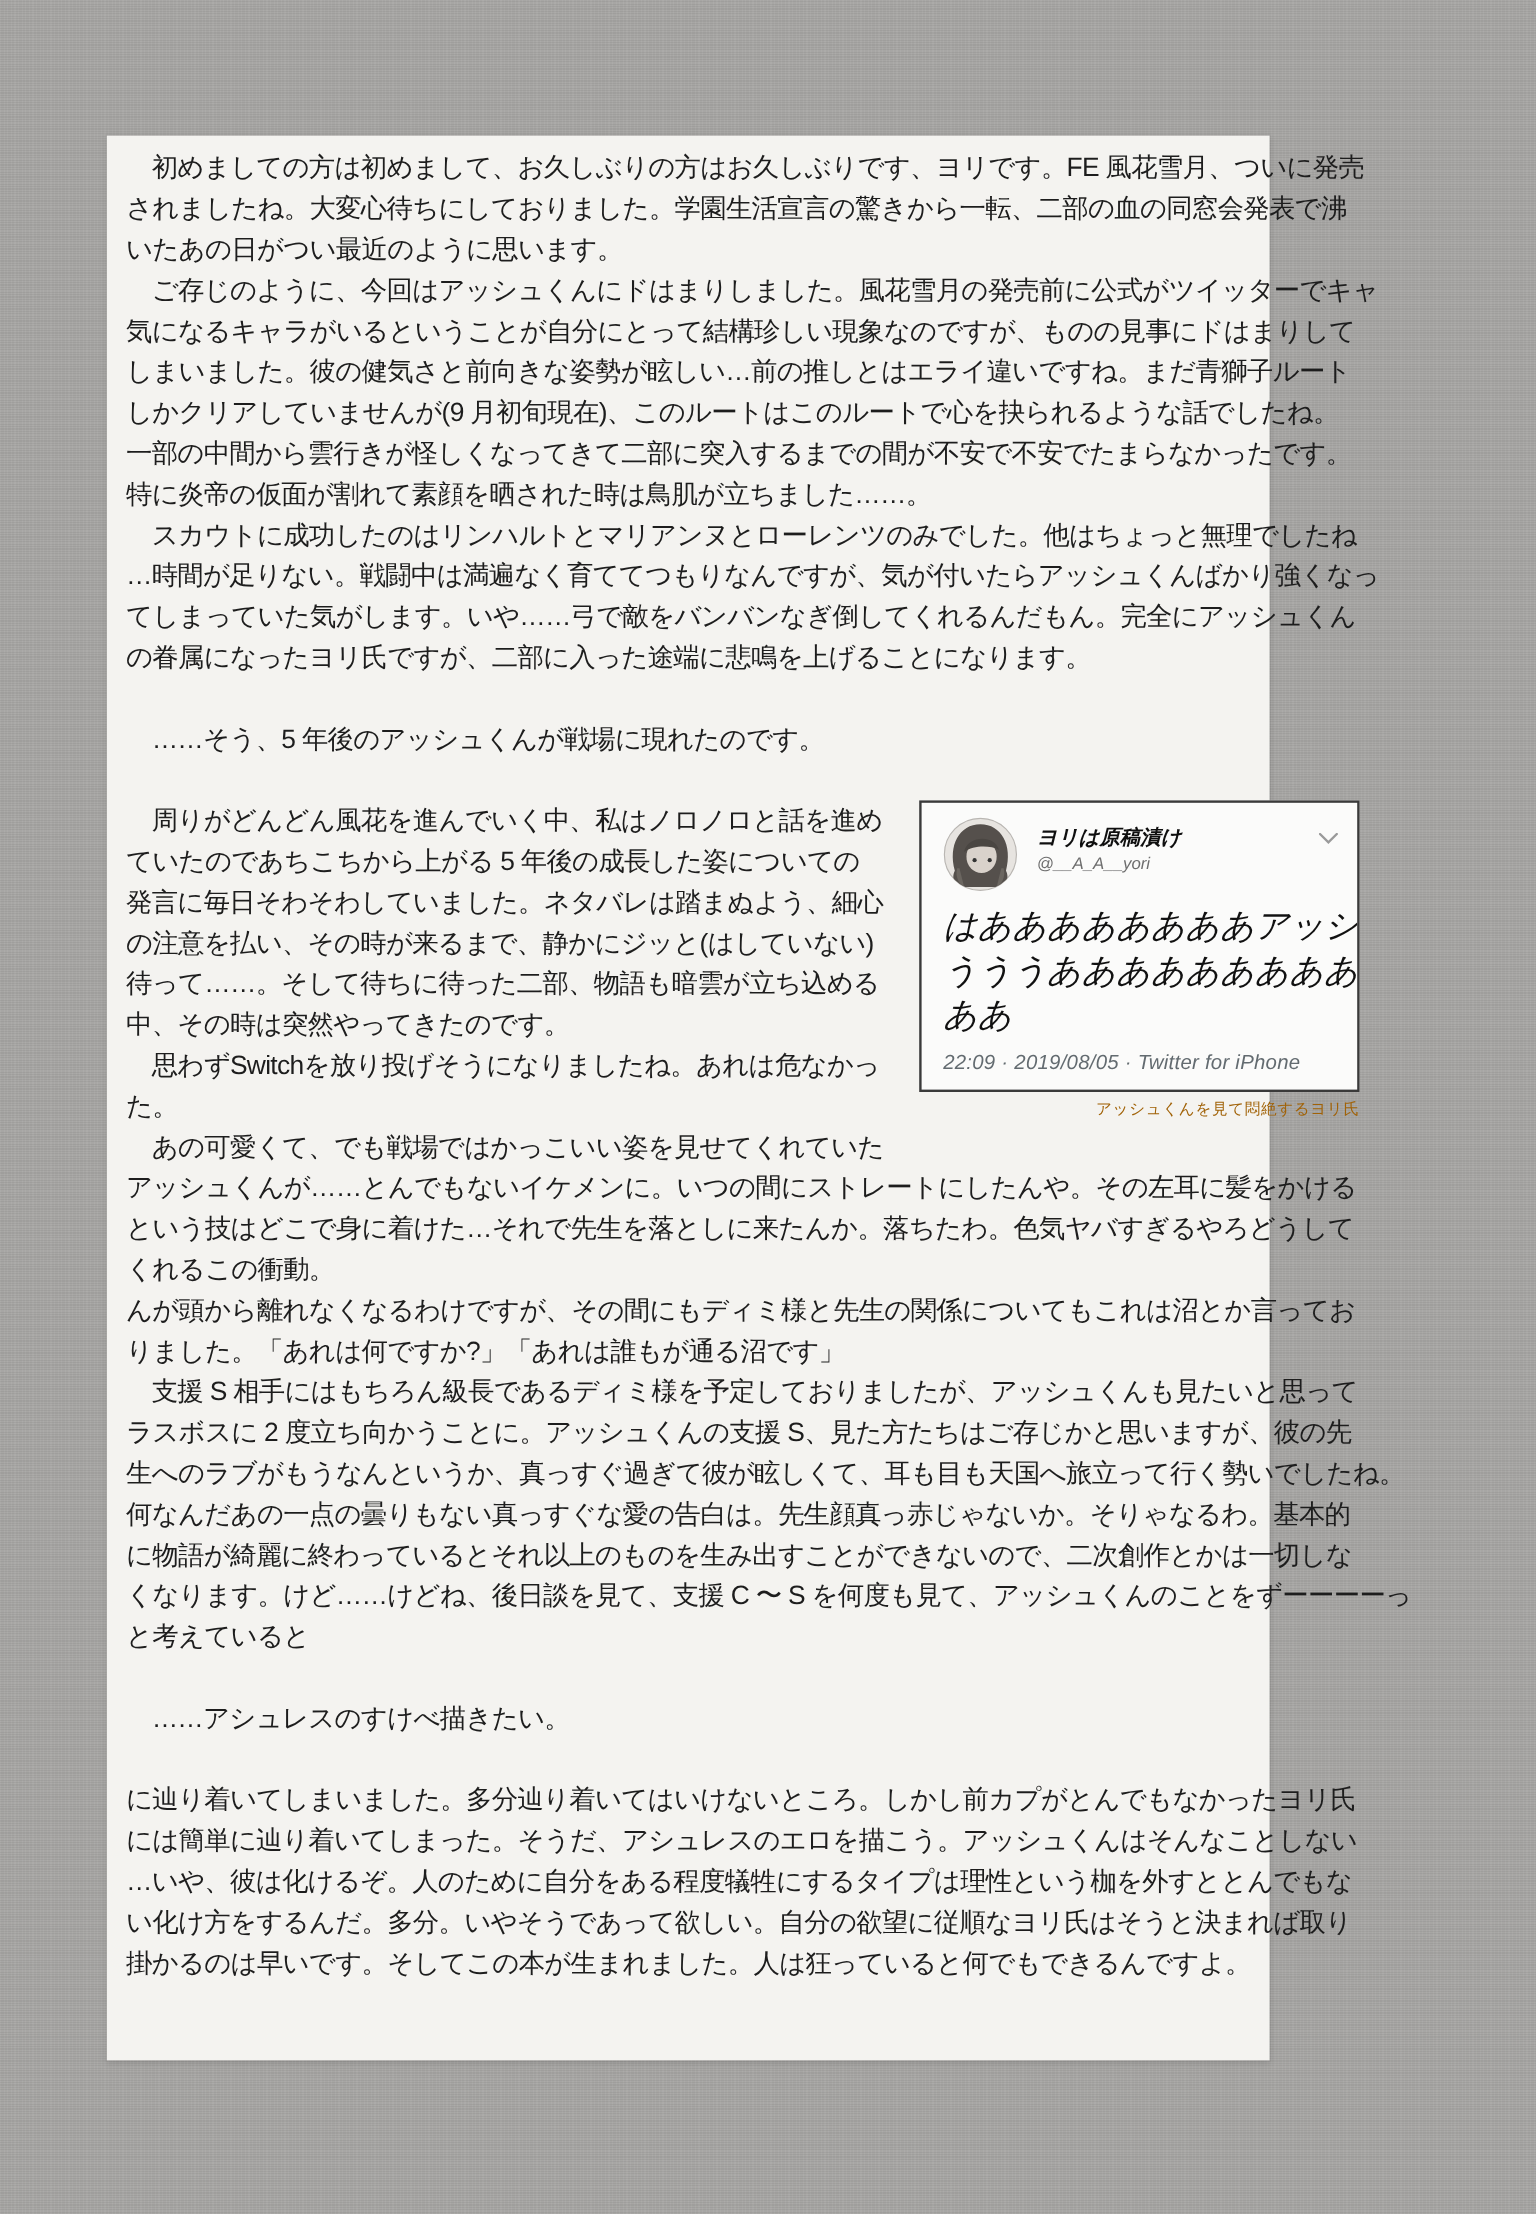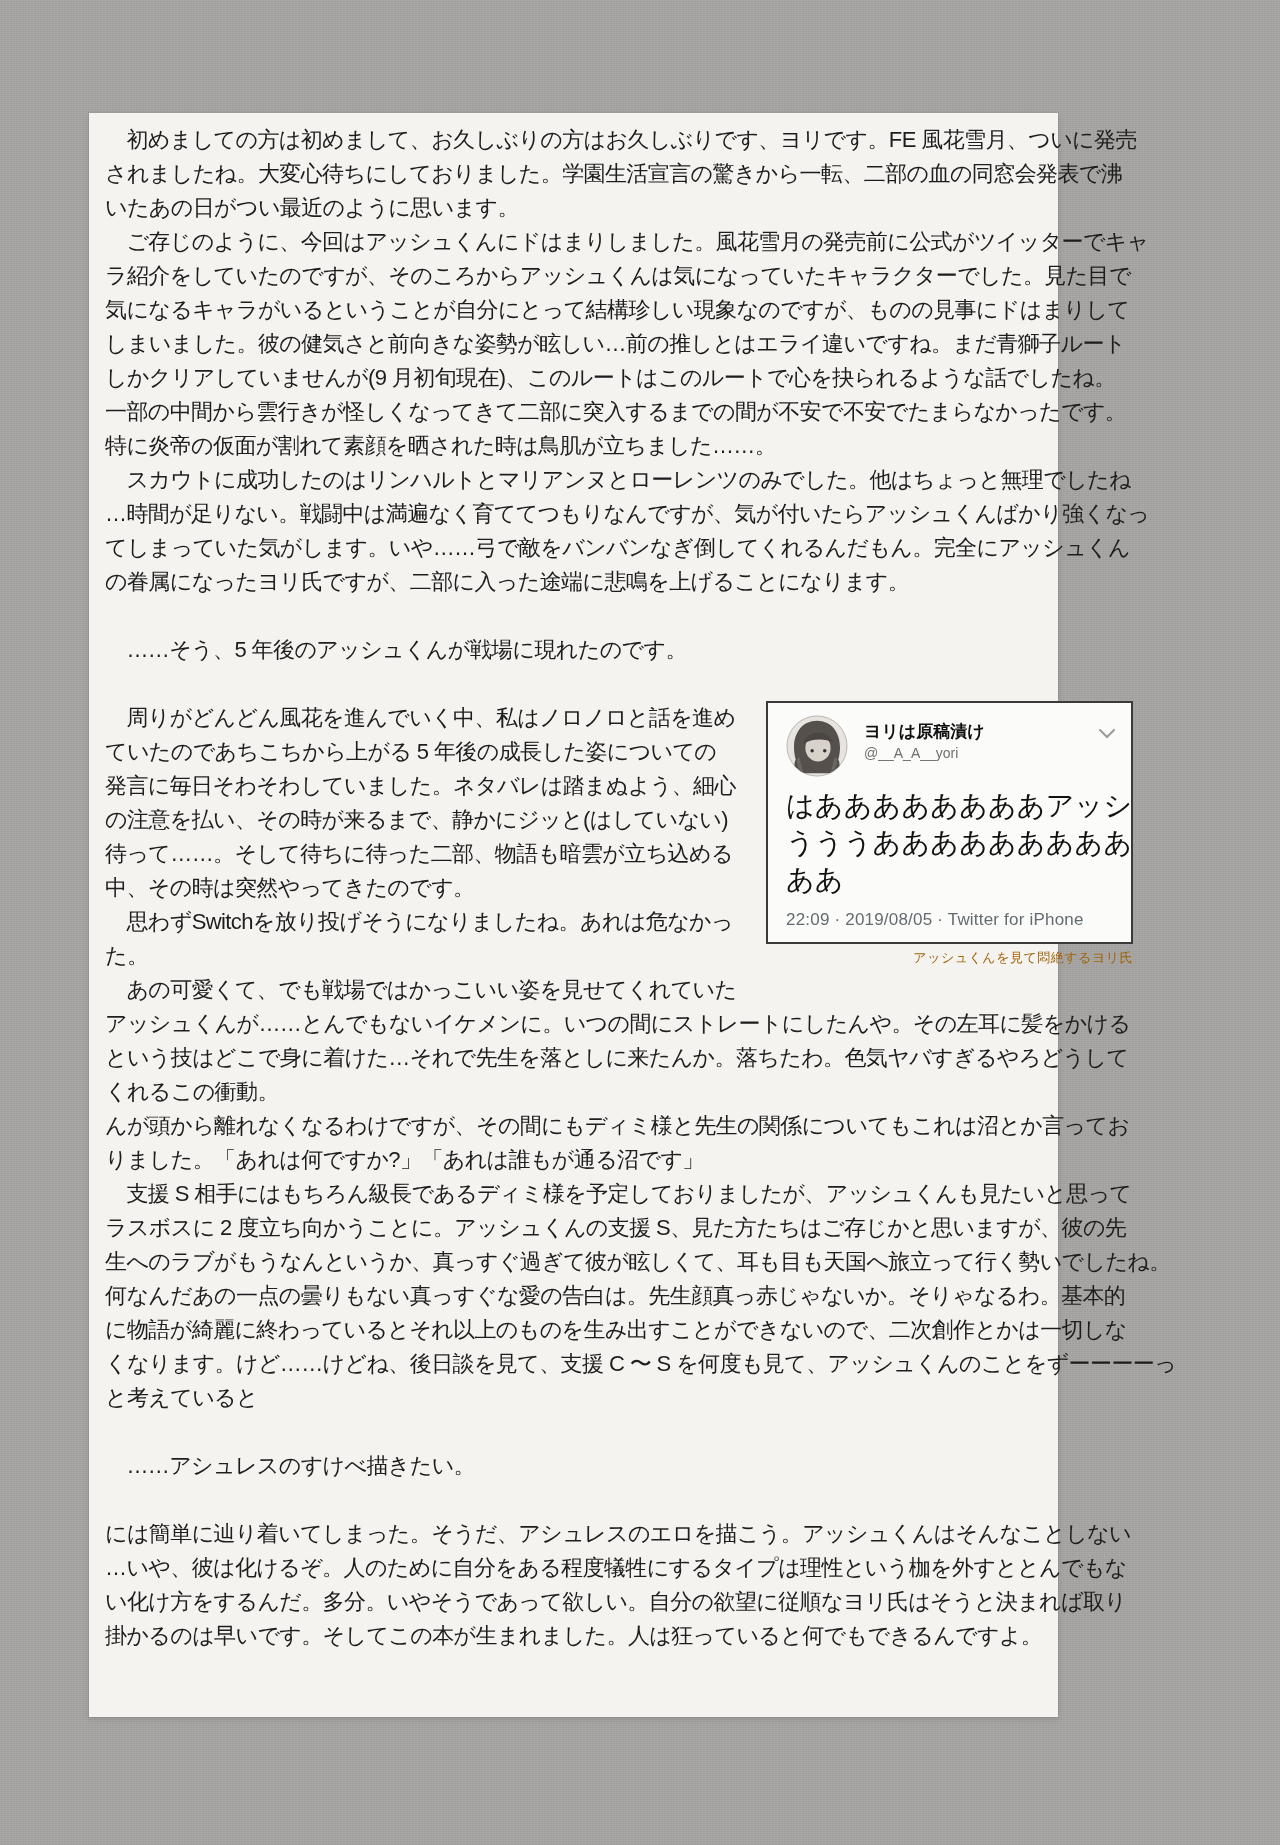--- a/index.html
+++ b/index.html
@@ -25,20 +25,21 @@
     white-space:pre;color:#1d1d1d;
   }
   .section-b::after{content:"";display:block;clear:both;}
   .tweet-float{
     float:right;width:367px;margin:0 32px 6px 26px;
   }
   .tweet-card{
     box-sizing:border-box;width:367px;height:243px;overflow:hidden;
     background:#fbfbfa;border:2px solid #3a3a3a;position:relative;
     padding:12px 34px 14px 18px;
+    font-style:italic;
   }
   .tweet-header{display:flex;align-items:flex-start;}
   .tweet-avatar{width:62px;height:62px;flex:0 0 62px;margin-right:16px;}
   .tweet-avatar svg{display:block;}
   .tweet-names{padding-top:6px;}
   .tweet-name{font-size:17px;font-weight:bold;color:#0f0f0f;line-height:22px;}
   .tweet-handle{font-size:14px;color:#6e6e6e;line-height:20px;}
   .chevron{position:absolute;top:22px;right:16px;}
   .tweet-body{margin-top:10px;color:#111;}
   .tweet-body .tline{font-size:28px;line-height:37px;letter-spacing:0.2px;white-space:pre;}
@@ -51,21 +52,20 @@
 <body>
 
 <div class="page">
   <div class="content">
 
     <div>
         <div class="line">　初めましての方は初めまして、お久しぶりの方はお久しぶりです、ヨリです。FE 風花雪月、ついに発売</div>
         <div class="line">されましたね。大変心待ちにしておりました。学園生活宣言の驚きから一転、二部の血の同窓会発表で沸</div>
         <div class="line">いたあの日がつい最近のように思います。</div>
         <div class="line">　ご存じのように、今回はアッシュくんにドはまりしました。風花雪月の発売前に公式がツイッターでキャ</div>
-        <div class="line">ラ紹介をしていたのですが、そのころからアッシュくんは気になっていたキャラクターでした。見た目で</div>
         <div class="line">気になるキャラがいるということが自分にとって結構珍しい現象なのですが、ものの見事にドはまりして</div>
         <div class="line">しまいました。彼の健気さと前向きな姿勢が眩しい…前の推しとはエライ違いですね。まだ青獅子ルート</div>
         <div class="line">しかクリアしていませんが(9 月初旬現在)、このルートはこのルートで心を抉られるような話でしたね。</div>
         <div class="line">一部の中間から雲行きが怪しくなってきて二部に突入するまでの間が不安で不安でたまらなかったです。</div>
         <div class="line">特に炎帝の仮面が割れて素顔を晒された時は鳥肌が立ちました……。</div>
         <div class="line">　スカウトに成功したのはリンハルトとマリアンヌとローレンツのみでした。他はちょっと無理でしたね</div>
         <div class="line">…時間が足りない。戦闘中は満遍なく育ててつもりなんですが、気が付いたらアッシュくんばかり強くなっ</div>
         <div class="line">てしまっていた気がします。いや……弓で敵をバンバンなぎ倒してくれるんだもん。完全にアッシュくん</div>
         <div class="line">の眷属になったヨリ氏ですが、二部に入った途端に悲鳴を上げることになります。</div>
         <div class="line"></div>
@@ -138,20 +138,21 @@
         <div class="line">　支援 S 相手にはもちろん級長であるディミ様を予定しておりましたが、アッシュくんも見たいと思って</div>
         <div class="line">ラスボスに 2 度立ち向かうことに。アッシュくんの支援 S、見た方たちはご存じかと思いますが、彼の先</div>
         <div class="line">生へのラブがもうなんというか、真っすぐ過ぎて彼が眩しくて、耳も目も天国へ旅立って行く勢いでしたね。</div>
         <div class="line">何なんだあの一点の曇りもない真っすぐな愛の告白は。先生顔真っ赤じゃないか。そりゃなるわ。基本的</div>
         <div class="line">に物語が綺麗に終わっているとそれ以上のものを生み出すことができないので、二次創作とかは一切しな</div>
         <div class="line">くなります。けど……けどね、後日談を見て、支援 C 〜 S を何度も見て、アッシュくんのことをずーーーーっ</div>
         <div class="line">と考えていると</div>
         <div class="line"></div>
         <div class="line">　……アシュレスのすけべ描きたい。</div>
         <div class="line"></div>
+        <div class="line">に辿り着いてしまいました。多分辿り着いてはいけないところ。しかし前カプがとんでもなかったヨリ氏</div>
         <div class="line">には簡単に辿り着いてしまった。そうだ、アシュレスのエロを描こう。アッシュくんはそんなことしない</div>
         <div class="line">…いや、彼は化けるぞ。人のために自分をある程度犠牲にするタイプは理性という枷を外すととんでもな</div>
         <div class="line">い化け方をするんだ。多分。いやそうであって欲しい。自分の欲望に従順なヨリ氏はそうと決まれば取り</div>
         <div class="line">掛かるのは早いです。そしてこの本が生まれました。人は狂っていると何でもできるんですよ。</div>
       </div>
 
   </div>
 </div>
 
 </body></html>

